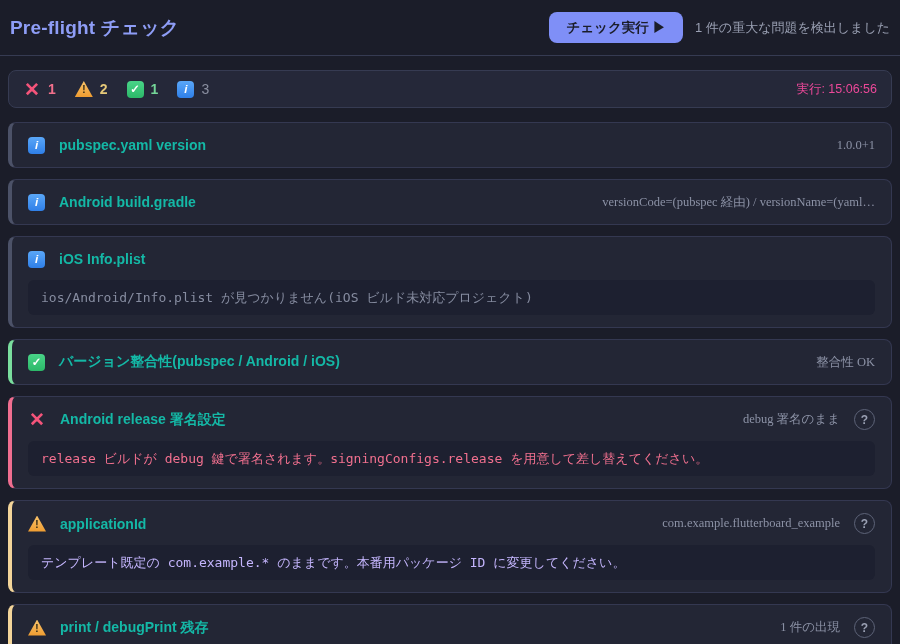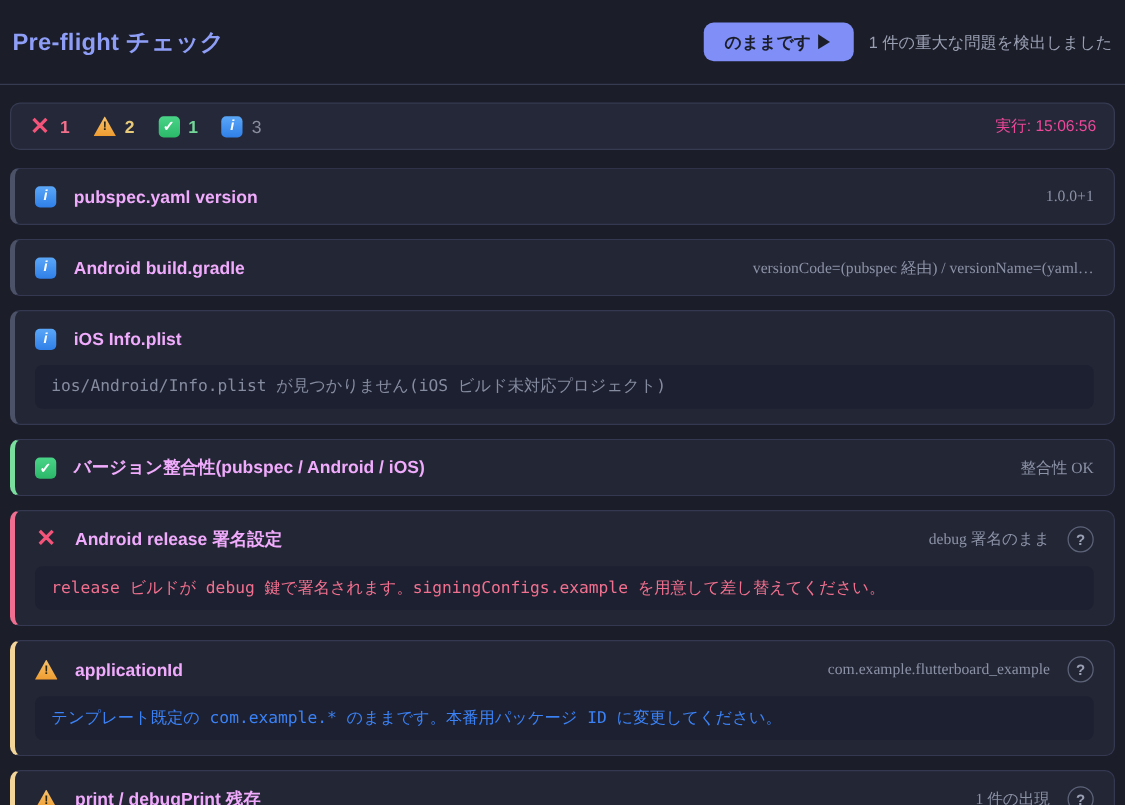--- a/index.html
+++ b/index.html
@@ -4,21 +4,21 @@
 <style>
   * { margin:0; padding:0; box-sizing:border-box; }
   html,body { width:900px; height:644px; overflow:hidden; }
   body {
     background:#1b1d29;
     font-family:"Liberation Sans", sans-serif;
     color:#e2e6f3;
   }
   
   .header {
-    height:68px; display:flex; align-items:center;
+    height:56px; display:flex; align-items:center;
     padding:0 10px; border-bottom:1px solid #363b52;
   }
   .page-title { font-size:19px; font-weight:bold; color:#8e9df6; letter-spacing:.2px; }
   .header-right { margin-left:auto; display:flex; align-items:center; gap:12px; }
   .run-btn {
     background:#7f8ff7; color:#1b1d29; border:none; cursor:pointer;
     font-family:"Liberation Sans", sans-serif;
     font-size:13.5px; font-weight:bold; border-radius:8px;
     height:31px; padding:0 17px; display:flex; align-items:center;
   }
@@ -68,42 +68,42 @@
   .cards { display:flex; flex-direction:column; gap:11px; margin:14px 8px 0 8px; }
   .card {
     background:#232635; border:1px solid #343851; border-radius:8px;
     border-left-width:4px; padding:12px 16px;
   }
   .card.status-info  { border-left-color:#4c5268; }
   .card.status-ok    { border-left-color:#7ade9e; }
   .card.status-error { border-left-color:#f06e90; }
   .card.status-warn  { border-left-color:#f3d59a; }
   .card-row { display:flex; align-items:center; gap:14px; min-height:20px; }
-  .card-title { font-size:14px; font-weight:bold; color:#f0abfc; white-space:nowrap; }
+  .card-title { font-size:14px; font-weight:bold; color:#14b8a6; white-space:nowrap; }
   .card-meta {
     margin-left:auto; font-family:Liberation Serif, serif;
     font-size:12.5px; color:#8c92a6; white-space:nowrap;
     overflow:hidden; text-overflow:ellipsis; max-width:560px;
   }
   .detail {
     margin-top:11px; background:#1d2030; border-radius:6px;
     padding:9px 13px; font-family:"DejaVu Sans Mono", monospace;
     font-size:13px; line-height:17px; white-space:nowrap; overflow:hidden;
   }
   .detail-info  { color:#868ca0; }
   .detail-error { color:#f2708f; }
-  .detail-warn  { color:#3b82f6; }
+  .detail-warn  { color:#c4b5fd; }
 </style>
 </head>
 <body>
 
 <div class="header">
   <div class="page-title">Pre-flight チェック</div>
   <div class="header-right">
-    <button class="run-btn">のままです ▶</button>
+    <button class="run-btn">チェック実行 ▶</button>
     <span class="status-msg">1 件の重大な問題を検出しました</span>
   </div>
 </div>
 
 <div class="summary">
   <span class="sum-item">
     <span class="icon-x">✕</span>
     <span class="cnt cnt-error">1</span>
   </span>
   <span class="sum-item">
@@ -155,21 +155,21 @@
     </div>
   </div>
 
   <div class="card status-error">
     <div class="card-row">
       <span class="icon-x">✕</span>
       <span class="card-title">Android release 署名設定</span>
       <span class="card-meta">debug 署名のまま</span>
       <span class="help">?</span>
     </div>
-    <div class="detail detail-error">release ビルドが debug 鍵で署名されます。signingConfigs.example を用意して差し替えてください。</div>
+    <div class="detail detail-error">release ビルドが debug 鍵で署名されます。signingConfigs.release を用意して差し替えてください。</div>
   </div>
 
   <div class="card status-warn">
     <div class="card-row">
       <span class="icon-warn">!</span>
       <span class="card-title">applicationId</span>
       <span class="card-meta">com.example.flutterboard_example</span>
       <span class="help">?</span>
     </div>
     <div class="detail detail-warn">テンプレート既定の com.example.* のままです。本番用パッケージ ID に変更してください。</div>

